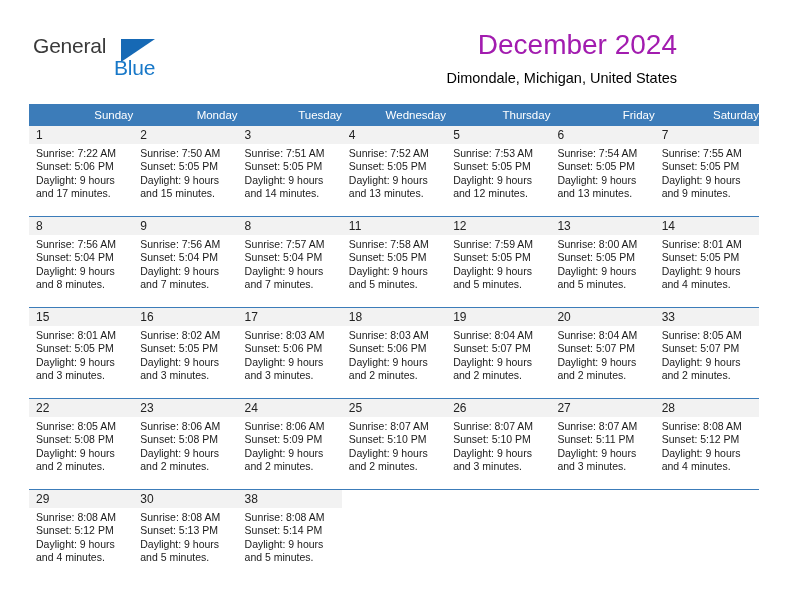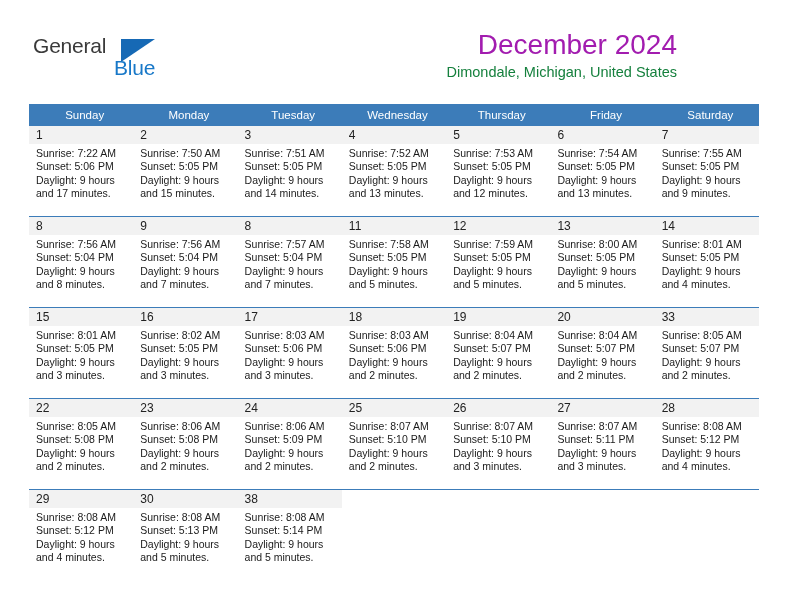--- a/index.html
+++ b/index.html
@@ -74,40 +74,41 @@
   }
   .cal-title {
     font-size: 28px;
     font-weight: normal;
     color: #a21caf;
     line-height: 34px;
     white-space: nowrap;
   }
   .cal-subtitle {
     font-size: 14.5px;
-    color: #15803d;
+    color: #000000;
     line-height: 20px;
+    margin-top: 6px;
     white-space: nowrap;
   }
 
   
   .calendar {
     position: absolute;
     left: 29px;
     top: 104px;
     width: 730px;
     border-collapse: collapse;
     table-layout: fixed;
   }
   .calendar th {
     background: #3c7cb9;
     color: #ffffff;
     font-size: 11.5px;
     font-weight: normal;
-    text-align: center;
+    text-align: right;
     padding: 5px 0 5px 7px;
     height: 12px;
     border: none;
   }
   .calendar td {
     vertical-align: top;
     padding: 0;
     border: none;
     width: 104.28px;
   }

